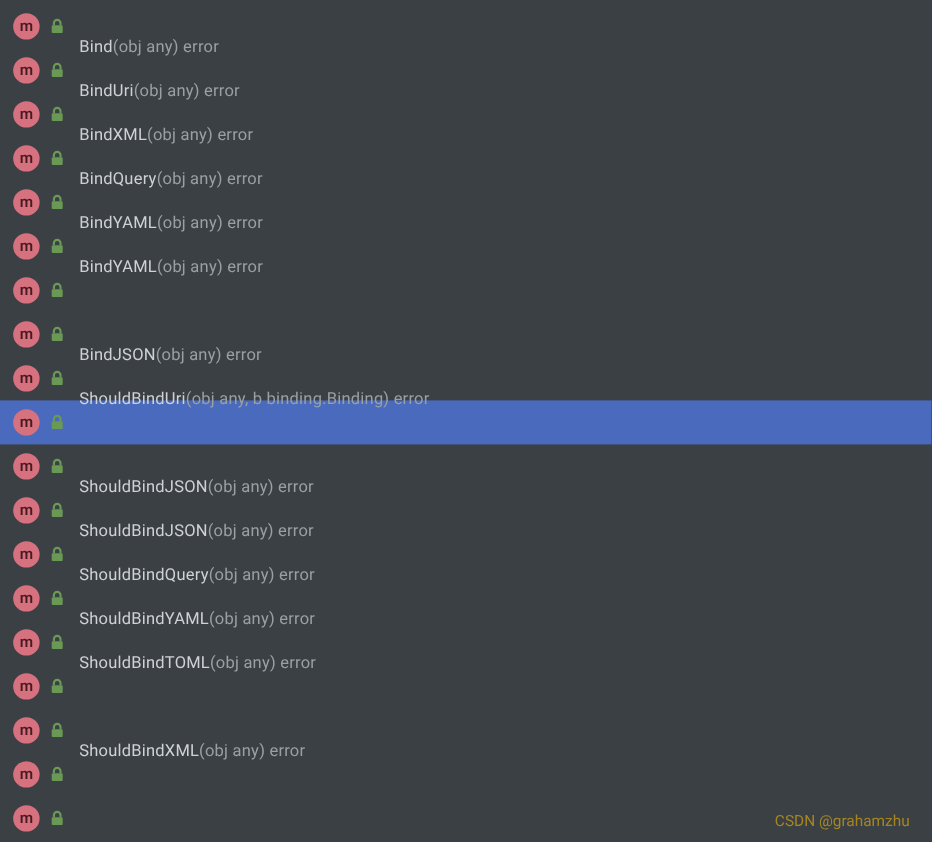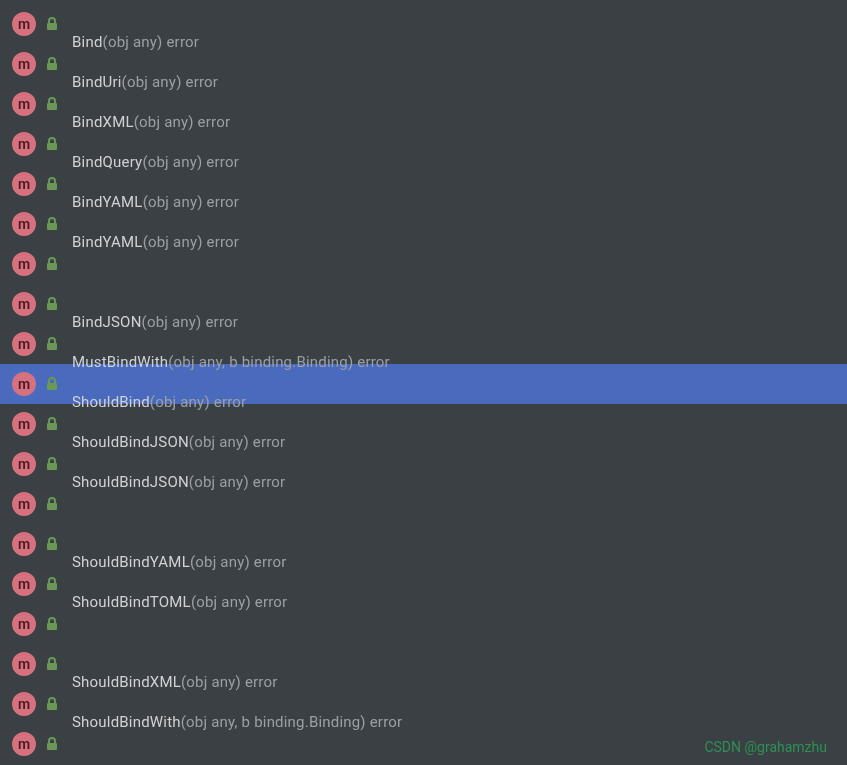--- a/index.html
+++ b/index.html
@@ -63,21 +63,21 @@
     .method-name {
       color: #cfd2d5;
     }
     .method-signature {
       color: #99a0a5;
     }
     .watermark {
       position: absolute;
       bottom: 10px;
       right: 20px;
-      color: #22c55e;
+      color: #eab308;
       font-size: 14px;
       opacity: 0.6;
     }
   </style>
 </head>
 <body>
 
 <div class="completion-list">
     <div class="completion-item">
       <div class="method-icon">m</div>
@@ -141,29 +141,28 @@
           <path d="M5 7 V5 a3 3 0 0 1 6 0 V7" fill="none" stroke="#6a9955" stroke-width="2"></path>
         </svg></div>
       <div class="method-text"><span class="method-name">BindJSON</span><span class="method-signature">(obj any) error</span></div>
     </div>
     <div class="completion-item">
       <div class="method-icon">m</div>
       <div class="lock-icon"><svg viewBox="0 0 16 16">
           <rect x="3" y="7" width="10" height="7" rx="1" fill="#6a9955"></rect>
           <path d="M5 7 V5 a3 3 0 0 1 6 0 V7" fill="none" stroke="#6a9955" stroke-width="2"></path>
         </svg></div>
-      <div class="method-text"><span class="method-name">MustBindWith</span><span class="method-signature">(obj any, b binding.Binding) error</span></div>
+      <div class="method-text"><span class="method-name">ShouldBindUri</span><span class="method-signature">(obj any, b binding.Binding) error</span></div>
     </div>
     <div class="completion-item selected">
       <div class="method-icon">m</div>
       <div class="lock-icon"><svg viewBox="0 0 16 16">
           <rect x="3" y="7" width="10" height="7" rx="1" fill="#6a9955"></rect>
           <path d="M5 7 V5 a3 3 0 0 1 6 0 V7" fill="none" stroke="#6a9955" stroke-width="2"></path>
         </svg></div>
-      <div class="method-text"><span class="method-name">ShouldBind</span><span class="method-signature">(obj any) error</span></div>
     </div>
     <div class="completion-item">
       <div class="method-icon">m</div>
       <div class="lock-icon"><svg viewBox="0 0 16 16">
           <rect x="3" y="7" width="10" height="7" rx="1" fill="#6a9955"></rect>
           <path d="M5 7 V5 a3 3 0 0 1 6 0 V7" fill="none" stroke="#6a9955" stroke-width="2"></path>
         </svg></div>
       <div class="method-text"><span class="method-name">ShouldBindJSON</span><span class="method-signature">(obj any) error</span></div>
     </div>
     <div class="completion-item">
@@ -173,20 +172,21 @@
           <path d="M5 7 V5 a3 3 0 0 1 6 0 V7" fill="none" stroke="#6a9955" stroke-width="2"></path>
         </svg></div>
       <div class="method-text"><span class="method-name">ShouldBindJSON</span><span class="method-signature">(obj any) error</span></div>
     </div>
     <div class="completion-item">
       <div class="method-icon">m</div>
       <div class="lock-icon"><svg viewBox="0 0 16 16">
           <rect x="3" y="7" width="10" height="7" rx="1" fill="#6a9955"></rect>
           <path d="M5 7 V5 a3 3 0 0 1 6 0 V7" fill="none" stroke="#6a9955" stroke-width="2"></path>
         </svg></div>
+      <div class="method-text"><span class="method-name">ShouldBindQuery</span><span class="method-signature">(obj any) error</span></div>
     </div>
     <div class="completion-item">
       <div class="method-icon">m</div>
       <div class="lock-icon"><svg viewBox="0 0 16 16">
           <rect x="3" y="7" width="10" height="7" rx="1" fill="#6a9955"></rect>
           <path d="M5 7 V5 a3 3 0 0 1 6 0 V7" fill="none" stroke="#6a9955" stroke-width="2"></path>
         </svg></div>
       <div class="method-text"><span class="method-name">ShouldBindYAML</span><span class="method-signature">(obj any) error</span></div>
     </div>
     <div class="completion-item">
@@ -211,21 +211,20 @@
           <path d="M5 7 V5 a3 3 0 0 1 6 0 V7" fill="none" stroke="#6a9955" stroke-width="2"></path>
         </svg></div>
       <div class="method-text"><span class="method-name">ShouldBindXML</span><span class="method-signature">(obj any) error</span></div>
     </div>
     <div class="completion-item">
       <div class="method-icon">m</div>
       <div class="lock-icon"><svg viewBox="0 0 16 16">
           <rect x="3" y="7" width="10" height="7" rx="1" fill="#6a9955"></rect>
           <path d="M5 7 V5 a3 3 0 0 1 6 0 V7" fill="none" stroke="#6a9955" stroke-width="2"></path>
         </svg></div>
-      <div class="method-text"><span class="method-name">ShouldBindWith</span><span class="method-signature">(obj any, b binding.Binding) error</span></div>
     </div>
     <div class="completion-item">
       <div class="method-icon">m</div>
       <div class="lock-icon"><svg viewBox="0 0 16 16">
           <rect x="3" y="7" width="10" height="7" rx="1" fill="#6a9955"></rect>
           <path d="M5 7 V5 a3 3 0 0 1 6 0 V7" fill="none" stroke="#6a9955" stroke-width="2"></path>
         </svg></div>
     </div>
   </div>
 <div class="watermark">CSDN @grahamzhu</div>

